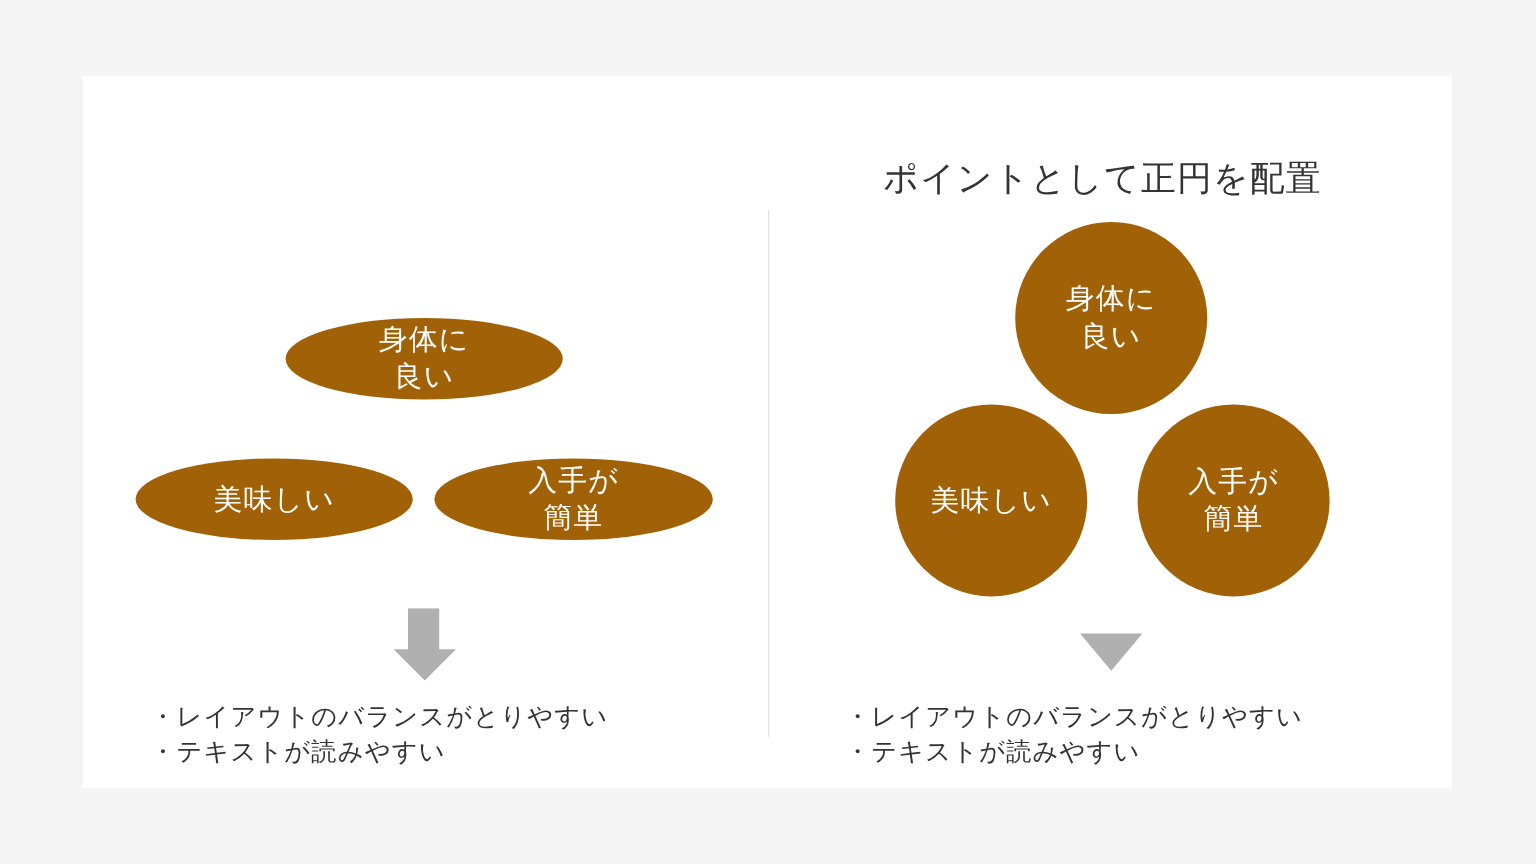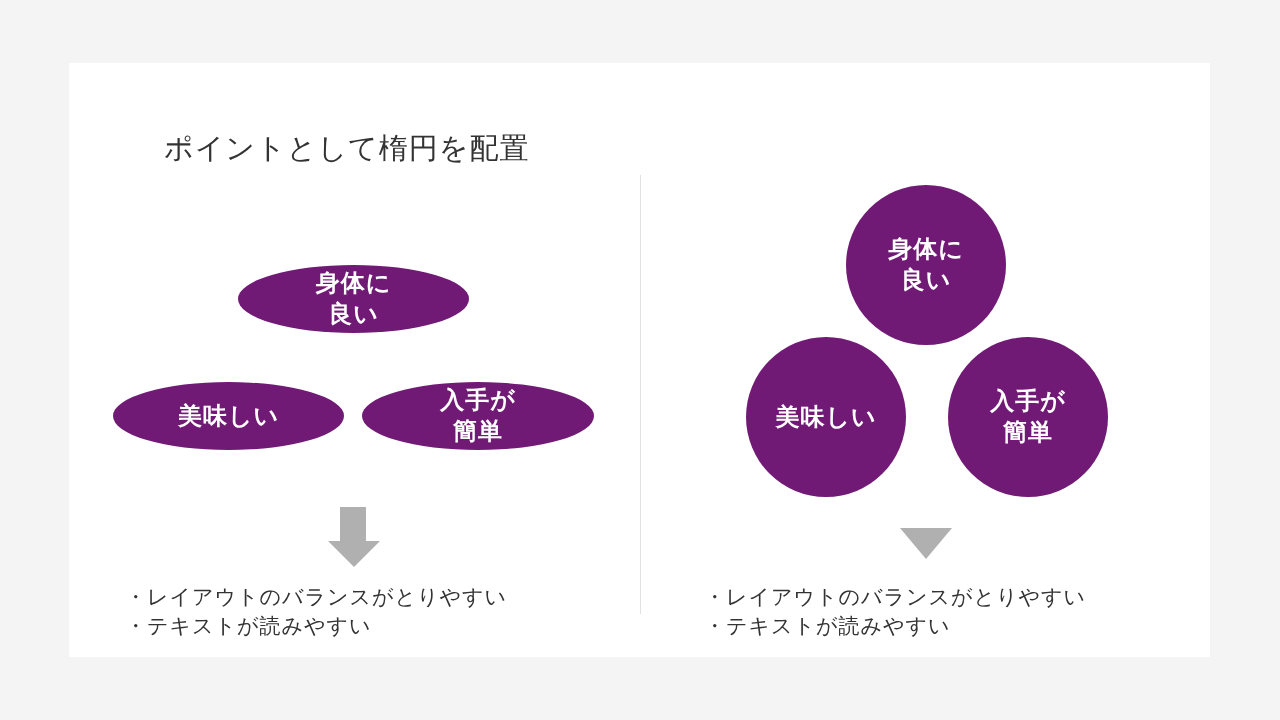--- a/index.html
+++ b/index.html
@@ -28,29 +28,29 @@
     .title.left { left: 95px; top: 65px; }
     .title.right { left: 667px; top: 65px; }
     .divider {
       position: absolute;
       left: 571px; top: 112px;
       width: 1px; height: 439px;
       background: #e2e2e2;
     }
     .shape {
       position: absolute;
-      background: #701a75;
+      background: #a16207;
       display: flex;
       align-items: center;
       justify-content: center;
       text-align: center;
       color: #ffffff;
       font-size: 24px;
       line-height: 31px;
-      font-weight: 700;
+      font-weight: 400;
       letter-spacing: 1px;
     }
     .ellipse { width: 231px; height: 68px; border-radius: 50%; }
     .circle { width: 160px; height: 160px; border-radius: 50%; }
     .shape .lbl { display: block; white-space: pre-line; }
 
     .arrow-block {
       position: absolute;
       left: 259px; top: 444px;
       width: 52px; height: 60px;
@@ -85,21 +85,20 @@
     }
     .bullets.left { left: 56px; top: 520px; }
     .bullets.right { left: 635px; top: 520px; }
     .bullets div { display: block; }
   </style>
 </head>
 <body>
 
 <div class="slide">
 
-  <div class="title left">ポイントとして楕円を配置</div>
 
   <div class="shape ellipse" style="left:169px; top:202px;">
     <span class="lbl">身体に
 良い</span>
   </div>
   <div class="shape ellipse" style="left:44px; top:319px;">
     <span class="lbl">美味しい</span>
   </div>
   <div class="shape ellipse" style="left:293px; top:319px; width:232px;">
     <span class="lbl">入手が
@@ -111,20 +110,21 @@
     <div class="head"></div>
   </div>
 
   <div class="bullets left">
     <div>・レイアウトのバランスがとりやすい</div>
     <div>・テキストが読みやすい</div>
   </div>
 
   <div class="divider"></div>
 
+  <div class="title right">ポイントとして正円を配置</div>
 
   <div class="shape circle" style="left:777px; top:122px;">
     <span class="lbl">身体に
 良い</span>
   </div>
   <div class="shape circle" style="left:677px; top:274px;">
     <span class="lbl">美味しい</span>
   </div>
   <div class="shape circle" style="left:879px; top:274px;">
     <span class="lbl">入手が

